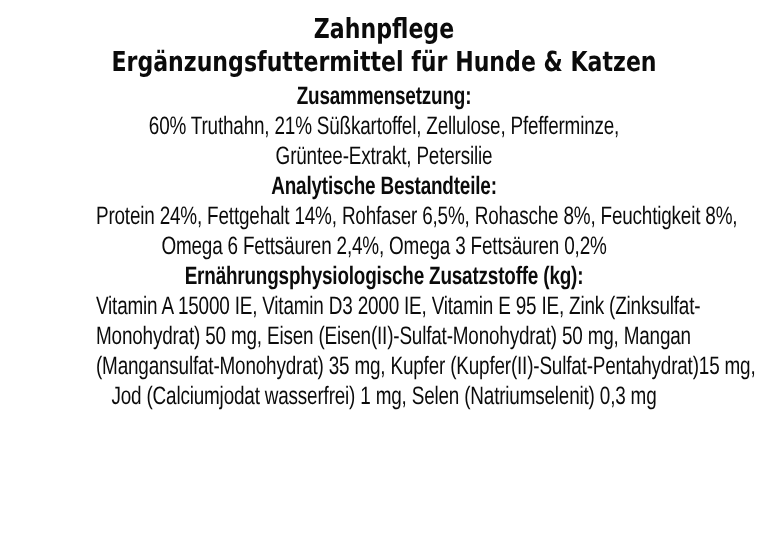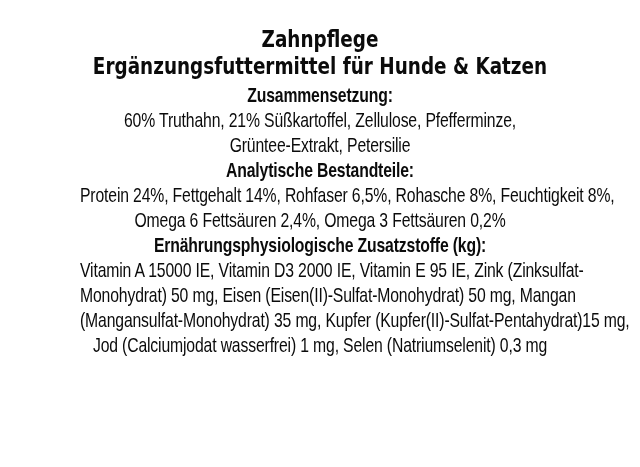--- a/index.html
+++ b/index.html
@@ -7,21 +7,21 @@
     padding: 0;
   }
   body {
     width: 640px;
     height: 467px;
     background: #ffffff;
     overflow: hidden;
   }
   .label {
     width: 640px;
-    padding-top: 26px;
+    padding-top: 12px;
     text-align: center;
     color: #0b0b0b;
   }
   
   .title-block {
     font-family: "DejaVu Sans", sans-serif;
     font-weight: bold;
     font-size: 23px;
     line-height: 27px;
     transform: scaleX(0.80);

